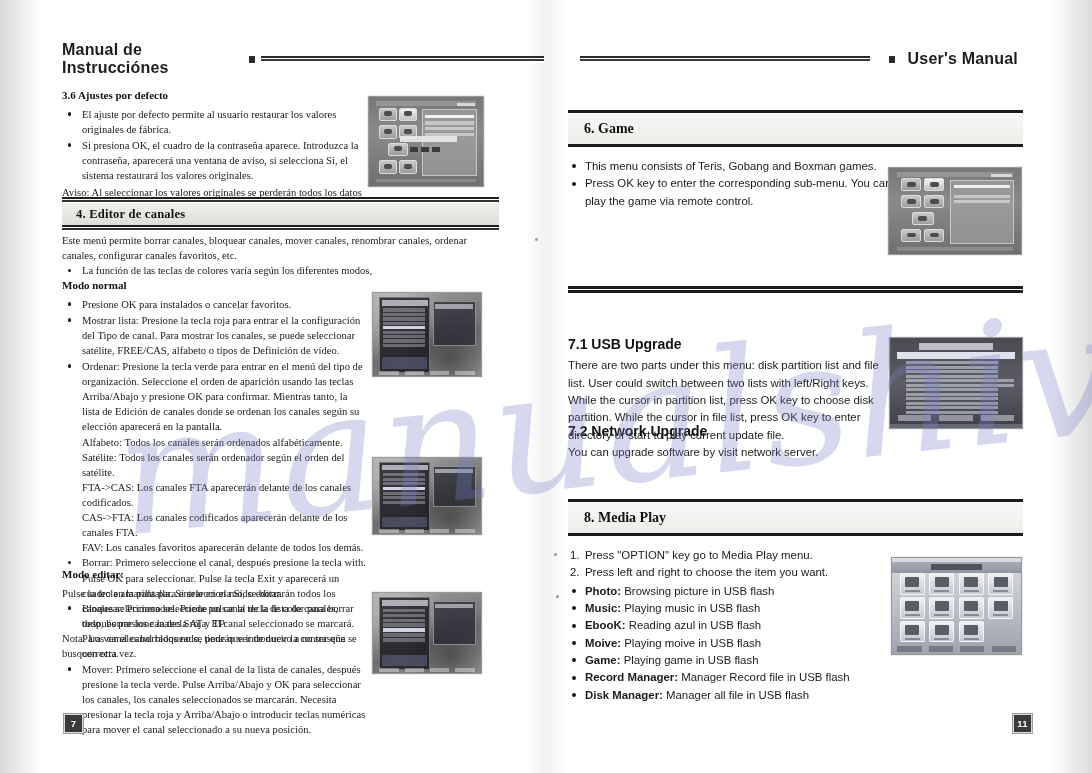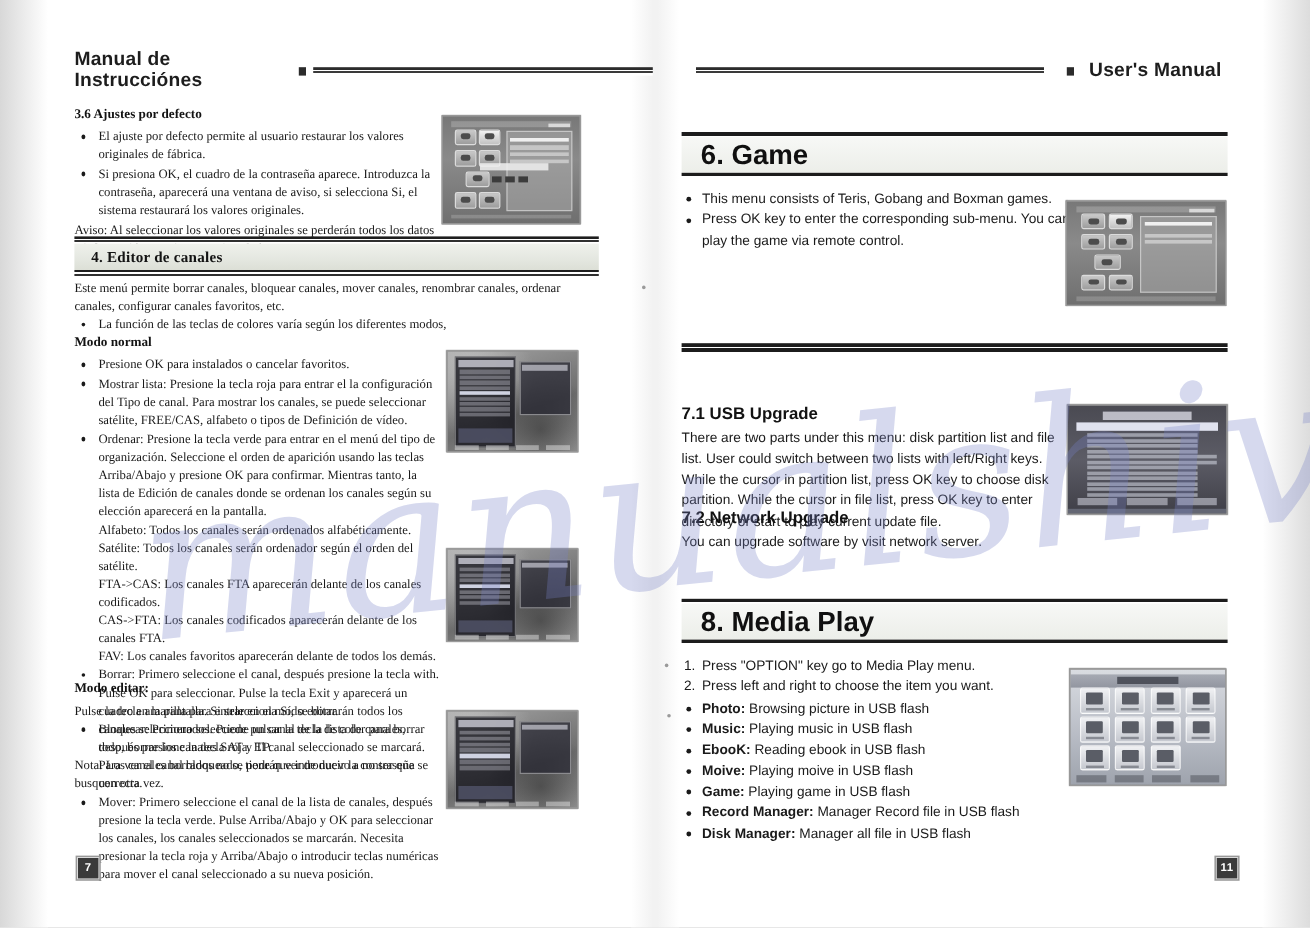--- a/index.html
+++ b/index.html
@@ -174,23 +174,23 @@
     background:
       linear-gradient(to bottom,
         #1c1c1c 0px, #1c1c1c 3px,
         #ffffff 3px, #ffffff 4px);
   }
   .secband.en-band .body {
     background: linear-gradient(to bottom, #f7f8f6, #eceee9);
     padding-left: 16px;
   }
   .secband.en-band .title {
-    font-family: Liberation Sans, sans-serif;
+    font-family: Liberation Serif, serif;
     font-weight: bold;
-    font-size: 23px;
+    font-size: 14px;
     color: #101010;
     letter-spacing: 0;
   }
 
   
   .fig {
     position: absolute;
     background: #8e8e8e;
     border: 1px solid #9a9a9a;
     box-shadow: 0 0 1px rgba(0,0,0,.4);
@@ -673,21 +673,21 @@
         <li>
           <b>Photo:</b>
           <span>Browsing picture in USB flash</span>
         </li>
         <li>
           <b>Music:</b>
           <span>Playing music in USB flash</span>
         </li>
         <li>
           <b>EbooK:</b>
-          <span>Reading ebook in USB flash</span>
+          <span>Reading azul in USB flash</span>
         </li>
         <li>
           <b>Moive:</b>
           <span>Playing moive in USB flash</span>
         </li>
         <li>
           <b>Game:</b>
           <span>Playing game in USB flash</span>
         </li>
         <li>

